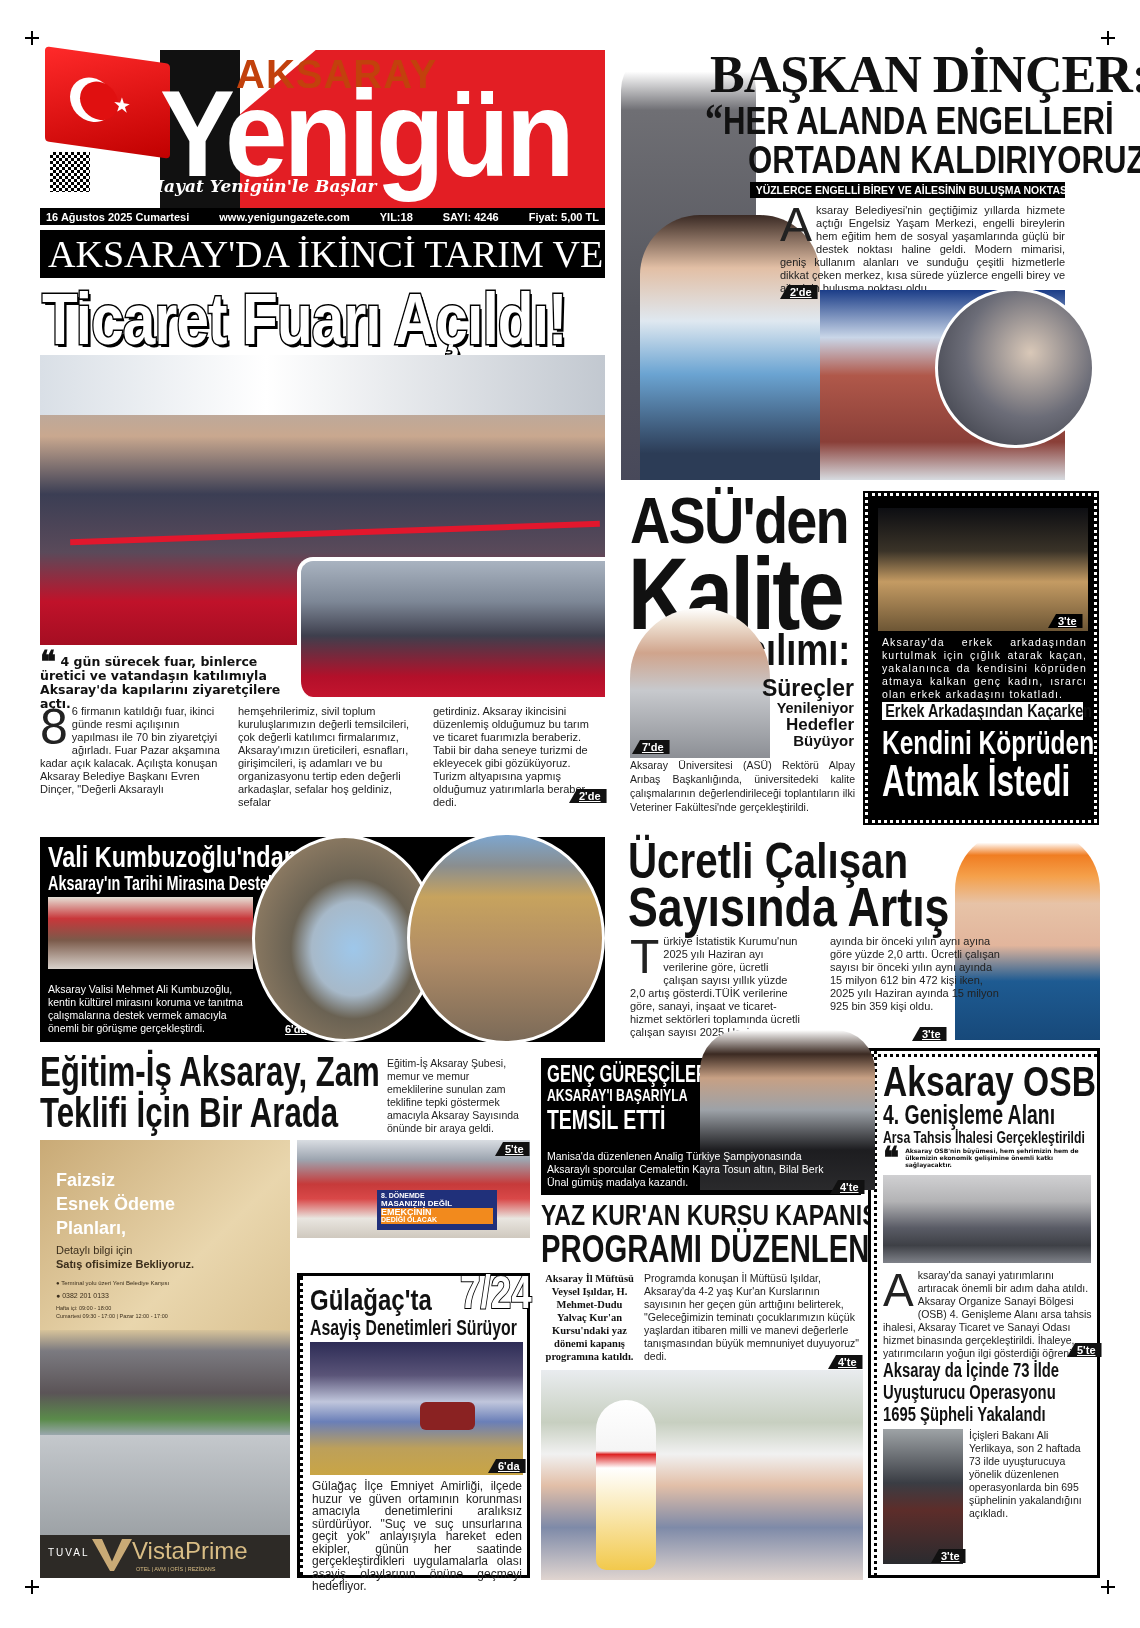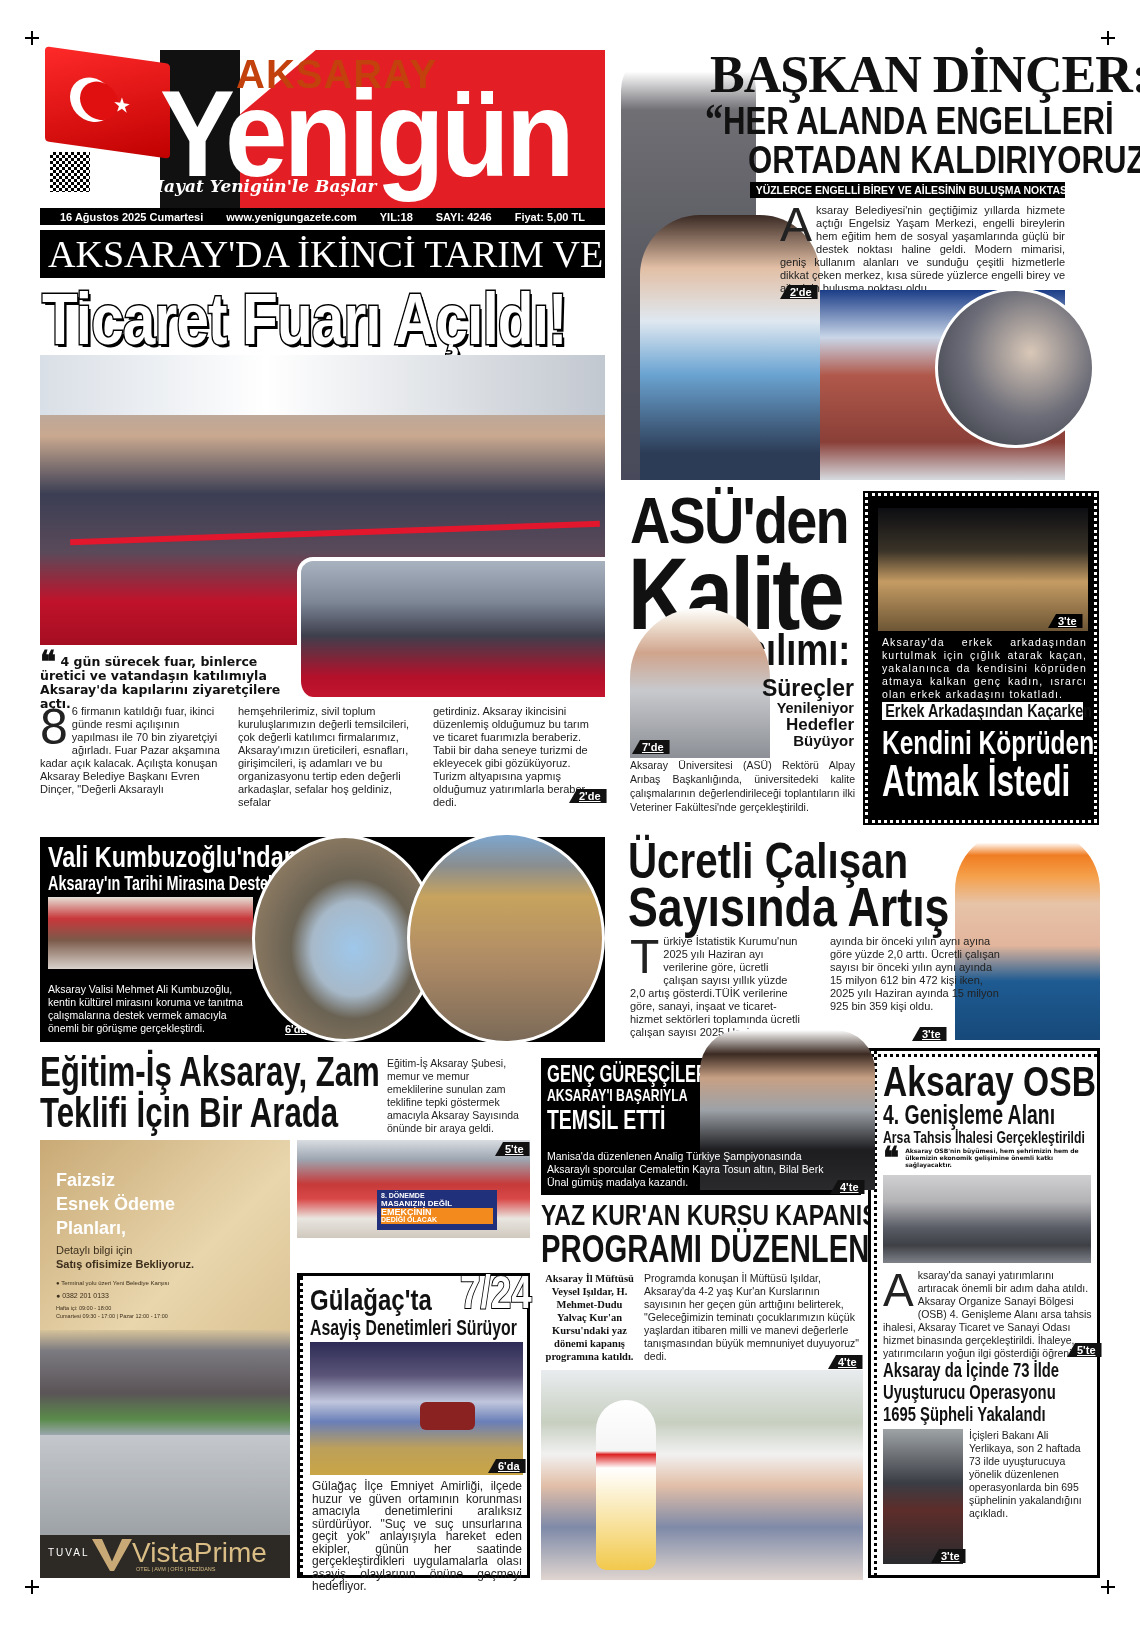--- a/index.html
+++ b/index.html
@@ -33,21 +33,21 @@
   <div class="abs" style="left:5px;top:5px;width:125px;height:95px;background:linear-gradient(160deg,#ff2a2a,#c00000);transform:skewY(8deg);border-radius:4px">
     <div class="abs" style="left:25px;top:25px;width:44px;height:44px;border-radius:50%;background:#fff"></div>
     <div class="abs" style="left:35px;top:28px;width:38px;height:38px;border-radius:50%;background:#e01010"></div>
     <div class="abs" style="left:68px;top:36px;color:#fff;font-size:20px">★</div>
   </div>
 
   <div class="abs" style="left:8px;top:100px;width:44px;height:44px;background:repeating-conic-gradient(#000 0 25%,#fff 0 50%) 0 0/6px 6px;border:2px solid #fff"></div>
   <div class="abs" style="left:196px;top:2px;font-size:40px;font-weight:bold;color:#c2410c;letter-spacing:1px">AKSARAY</div>
   <div class="abs" style="left:120px;top:14px;font-size:122px;line-height:140px;font-weight:bold;color:#fff;letter-spacing:-4px;transform:scaleX(0.92);transform-origin:left top">Yenigün</div>
   <div class="abs" style="left:108px;top:126px;font-family:'DejaVu Serif',serif;font-style:italic;font-weight:bold;font-size:17px;color:#fff">Hayat Yenigün'le Başlar</div>
-  <div class="abs" style="left:0;top:158px;width:565px;height:17px;display:flex;justify-content:space-between;align-items:center;padding:0 20px;color:#fff;font-size:11px;font-weight:bold">
+  <div class="abs" style="left:0;top:158px;width:565px;height:17px;display:flex;justify-content:space-between;align-items:center;padding:0 6px;color:#fff;font-size:11px;font-weight:bold">
     <span>16 Ağustos 2025 Cumartesi</span>
     <span>www.yenigungazete.com</span>
     <span>YIL:18</span>
     <span>SAYI: 4246</span>
     <span>Fiyat: 5,00 TL</span>
   </div>
 </div>
 
 <div class="abs" style="left:40px;top:230px;width:565px;height:48px;background:#000">
   <div style="font-family:'Liberation Serif',serif;font-weight:normal;color:#fff;font-size:38px;line-height:48px;padding-left:8px;white-space:nowrap">AKSARAY'DA İKİNCİ TARIM VE</div>
@@ -158,21 +158,21 @@
   <div class="abs" style="left:16px;top:152px;color:#3b2e1c;font-size:7px">
     <span>●</span> <span>0382 201 0133</span>
   </div>
   <div class="abs" style="left:16px;top:165px;color:#3b2e1c;font-size:5.5px">Hafta içi: 09:00 - 18:00</div>
   <div class="abs" style="left:16px;top:173px;color:#3b2e1c;font-size:5.5px">Cumartesi 09:30 - 17:00 | Pazar 12:00 - 17:00</div>
   <div class="photo" style="left:0;top:190px;width:250px;height:105px;background:linear-gradient(180deg,#d7c39a 0%,#7b7a80 20%,#5b5457 60%,#5a8b4a 85%,#9aa7ad 100%)"></div>
   <div class="abs" style="left:0;top:295px;width:250px;height:100px;background:linear-gradient(180deg,#c4c8cc,#9da2a6)"></div>
   <div class="abs" style="left:0;top:395px;width:250px;height:43px;background:#2d2a26">
     <div class="abs" style="left:8px;top:12px;color:#fff;font-size:10px;letter-spacing:2px">TUVAL</div>
     <div class="abs" style="left:52px;top:4px;width:40px;height:32px;background:#c9aa76;clip-path:polygon(0 0,25% 0,50% 70%,75% 0,100% 0,55% 100%,45% 100%)"></div>
-    <div class="abs" style="left:92px;top:2px;color:#d9bd85;font-size:28px">VistaPrime</div>
+    <div class="abs" style="left:92px;top:2px;color:#d9bd85;font-size:24px">VistaPrime</div>
     <div class="abs" style="left:96px;top:31px;color:#d9bd85;font-size:5.5px">OTEL | AVM | OFİS | REZİDANS</div>
   </div>
 </div>
 
 <div class="abs" style="left:541px;top:1058px;width:320px;height:92px;background:#000">
   <div class="abs cond" style="left:6px;top:4px;color:#fff;font-size:23px;line-height:24px;transform:scaleX(0.72)">GENÇ GÜREŞÇİLER</div>
   <div class="abs cond" style="left:6px;top:29px;color:#fff;font-size:17px;line-height:18px;transform:scaleX(0.72)">AKSARAY'I BAŞARIYLA</div>
   <div class="abs cond" style="left:6px;top:48px;color:#fff;font-size:27px;line-height:28px;transform:scaleX(0.72)">TEMSİL ETTİ</div>
   <div class="abs" style="left:6px;top:92px;width:300px;color:#fff;font-size:10.5px;line-height:13px;z-index:3">Manisa'da düzenlenen Analig Türkiye Şampiyonasında Aksaraylı sporcular Cemalettin Kayra Tosun altın, Bilal Berk Ünal gümüş madalya kazandı.</div>
 </div>

